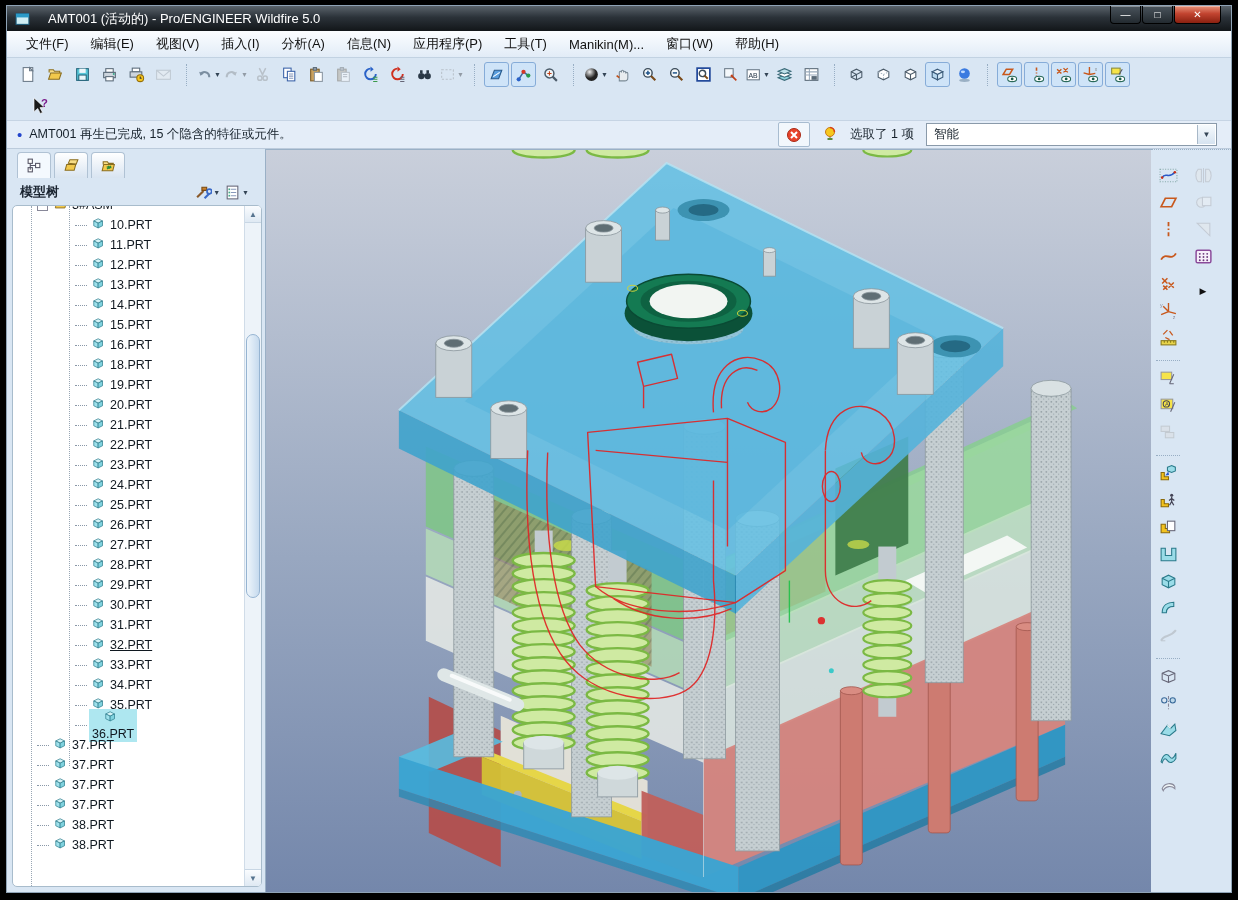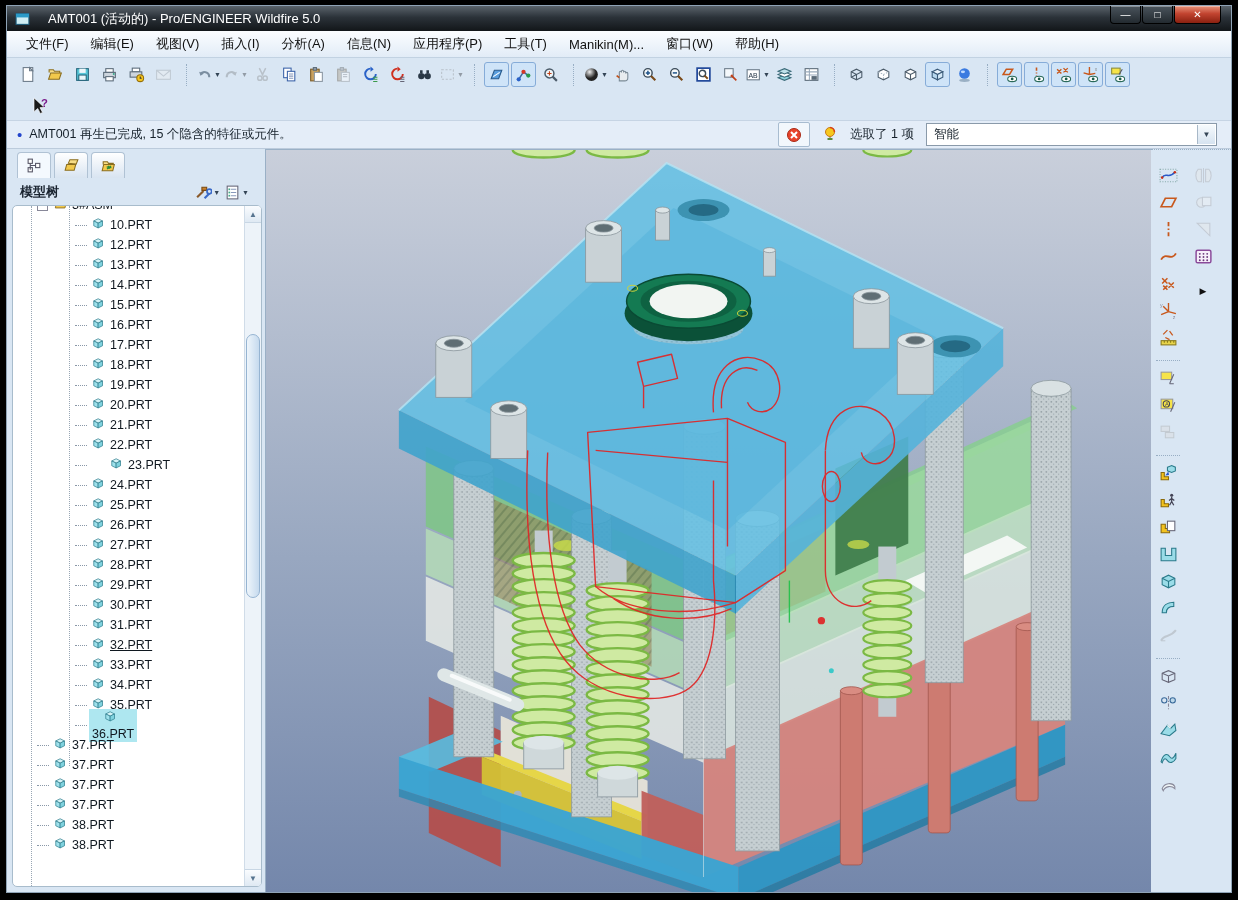--- a/index.html
+++ b/index.html
@@ -504,20 +504,31 @@
               </span>
             </div>
             <div class="tree-row" style="padding-left: 62px;">
               <span class="stub"></span>
               <span class="rowbox">
                 <span class="t-icon"><svg viewBox="0 0 16 16">
                     <path d="M2,4.5 L7,2 L12,4.5 L7,7 Z" fill="#d6f4f8" stroke="#2a7a8a" stroke-width=".8"></path>
                     <path d="M2,4.5 L7,7 L7,12.5 L2,10 Z" fill="#9fe2ec" stroke="#2a7a8a" stroke-width=".8"></path>
                     <path d="M7,7 L12,4.5 L12,10 L7,12.5 Z" fill="#7fd2de" stroke="#2a7a8a" stroke-width=".8"></path>
                   </svg></span>
+                <span>11.PRT</span>
+              </span>
+            </div>
+            <div class="tree-row" style="padding-left: 62px;">
+              <span class="stub"></span>
+              <span class="rowbox">
+                <span class="t-icon"><svg viewBox="0 0 16 16">
+                    <path d="M2,4.5 L7,2 L12,4.5 L7,7 Z" fill="#d6f4f8" stroke="#2a7a8a" stroke-width=".8"></path>
+                    <path d="M2,4.5 L7,7 L7,12.5 L2,10 Z" fill="#9fe2ec" stroke="#2a7a8a" stroke-width=".8"></path>
+                    <path d="M7,7 L12,4.5 L12,10 L7,12.5 Z" fill="#7fd2de" stroke="#2a7a8a" stroke-width=".8"></path>
+                  </svg></span>
                 <span>12.PRT</span>
               </span>
             </div>
             <div class="tree-row" style="padding-left: 62px;">
               <span class="stub"></span>
               <span class="rowbox">
                 <span class="t-icon"><svg viewBox="0 0 16 16">
                     <path d="M2,4.5 L7,2 L12,4.5 L7,7 Z" fill="#d6f4f8" stroke="#2a7a8a" stroke-width=".8"></path>
                     <path d="M2,4.5 L7,7 L7,12.5 L2,10 Z" fill="#9fe2ec" stroke="#2a7a8a" stroke-width=".8"></path>
                     <path d="M7,7 L12,4.5 L12,10 L7,12.5 Z" fill="#7fd2de" stroke="#2a7a8a" stroke-width=".8"></path>
@@ -559,31 +570,20 @@
               </span>
             </div>
             <div class="tree-row" style="padding-left: 62px;">
               <span class="stub"></span>
               <span class="rowbox">
                 <span class="t-icon"><svg viewBox="0 0 16 16">
                     <path d="M2,4.5 L7,2 L12,4.5 L7,7 Z" fill="#d6f4f8" stroke="#2a7a8a" stroke-width=".8"></path>
                     <path d="M2,4.5 L7,7 L7,12.5 L2,10 Z" fill="#9fe2ec" stroke="#2a7a8a" stroke-width=".8"></path>
                     <path d="M7,7 L12,4.5 L12,10 L7,12.5 Z" fill="#7fd2de" stroke="#2a7a8a" stroke-width=".8"></path>
                   </svg></span>
-                <span>17.PRT</span>
-              </span>
-            </div>
-            <div class="tree-row" style="padding-left: 62px;">
-              <span class="stub"></span>
-              <span class="rowbox">
-                <span class="t-icon"><svg viewBox="0 0 16 16">
-                    <path d="M2,4.5 L7,2 L12,4.5 L7,7 Z" fill="#d6f4f8" stroke="#2a7a8a" stroke-width=".8"></path>
-                    <path d="M2,4.5 L7,7 L7,12.5 L2,10 Z" fill="#9fe2ec" stroke="#2a7a8a" stroke-width=".8"></path>
-                    <path d="M7,7 L12,4.5 L12,10 L7,12.5 Z" fill="#7fd2de" stroke="#2a7a8a" stroke-width=".8"></path>
-                  </svg></span>
                 <span>18.PRT</span>
               </span>
             </div>
             <div class="tree-row" style="padding-left: 62px;">
               <span class="stub"></span>
               <span class="rowbox">
                 <span class="t-icon"><svg viewBox="0 0 16 16">
                     <path d="M2,4.5 L7,2 L12,4.5 L7,7 Z" fill="#d6f4f8" stroke="#2a7a8a" stroke-width=".8"></path>
                     <path d="M2,4.5 L7,7 L7,12.5 L2,10 Z" fill="#9fe2ec" stroke="#2a7a8a" stroke-width=".8"></path>
                     <path d="M7,7 L12,4.5 L12,10 L7,12.5 Z" fill="#7fd2de" stroke="#2a7a8a" stroke-width=".8"></path>
@@ -617,21 +617,21 @@
               <span class="stub"></span>
               <span class="rowbox">
                 <span class="t-icon"><svg viewBox="0 0 16 16">
                     <path d="M2,4.5 L7,2 L12,4.5 L7,7 Z" fill="#d6f4f8" stroke="#2a7a8a" stroke-width=".8"></path>
                     <path d="M2,4.5 L7,7 L7,12.5 L2,10 Z" fill="#9fe2ec" stroke="#2a7a8a" stroke-width=".8"></path>
                     <path d="M7,7 L12,4.5 L12,10 L7,12.5 Z" fill="#7fd2de" stroke="#2a7a8a" stroke-width=".8"></path>
                   </svg></span>
                 <span>22.PRT</span>
               </span>
             </div>
-            <div class="tree-row" style="padding-left: 62px; gap: 18px;">
+            <div class="tree-row" style="padding-left: 62px;">
               <span class="stub"></span>
               <span class="rowbox">
                 <span class="t-icon"><svg viewBox="0 0 16 16">
                     <path d="M2,4.5 L7,2 L12,4.5 L7,7 Z" fill="#d6f4f8" stroke="#2a7a8a" stroke-width=".8"></path>
                     <path d="M2,4.5 L7,7 L7,12.5 L2,10 Z" fill="#9fe2ec" stroke="#2a7a8a" stroke-width=".8"></path>
                     <path d="M7,7 L12,4.5 L12,10 L7,12.5 Z" fill="#7fd2de" stroke="#2a7a8a" stroke-width=".8"></path>
                   </svg></span>
                 <span>23.PRT</span>
               </span>
             </div>

